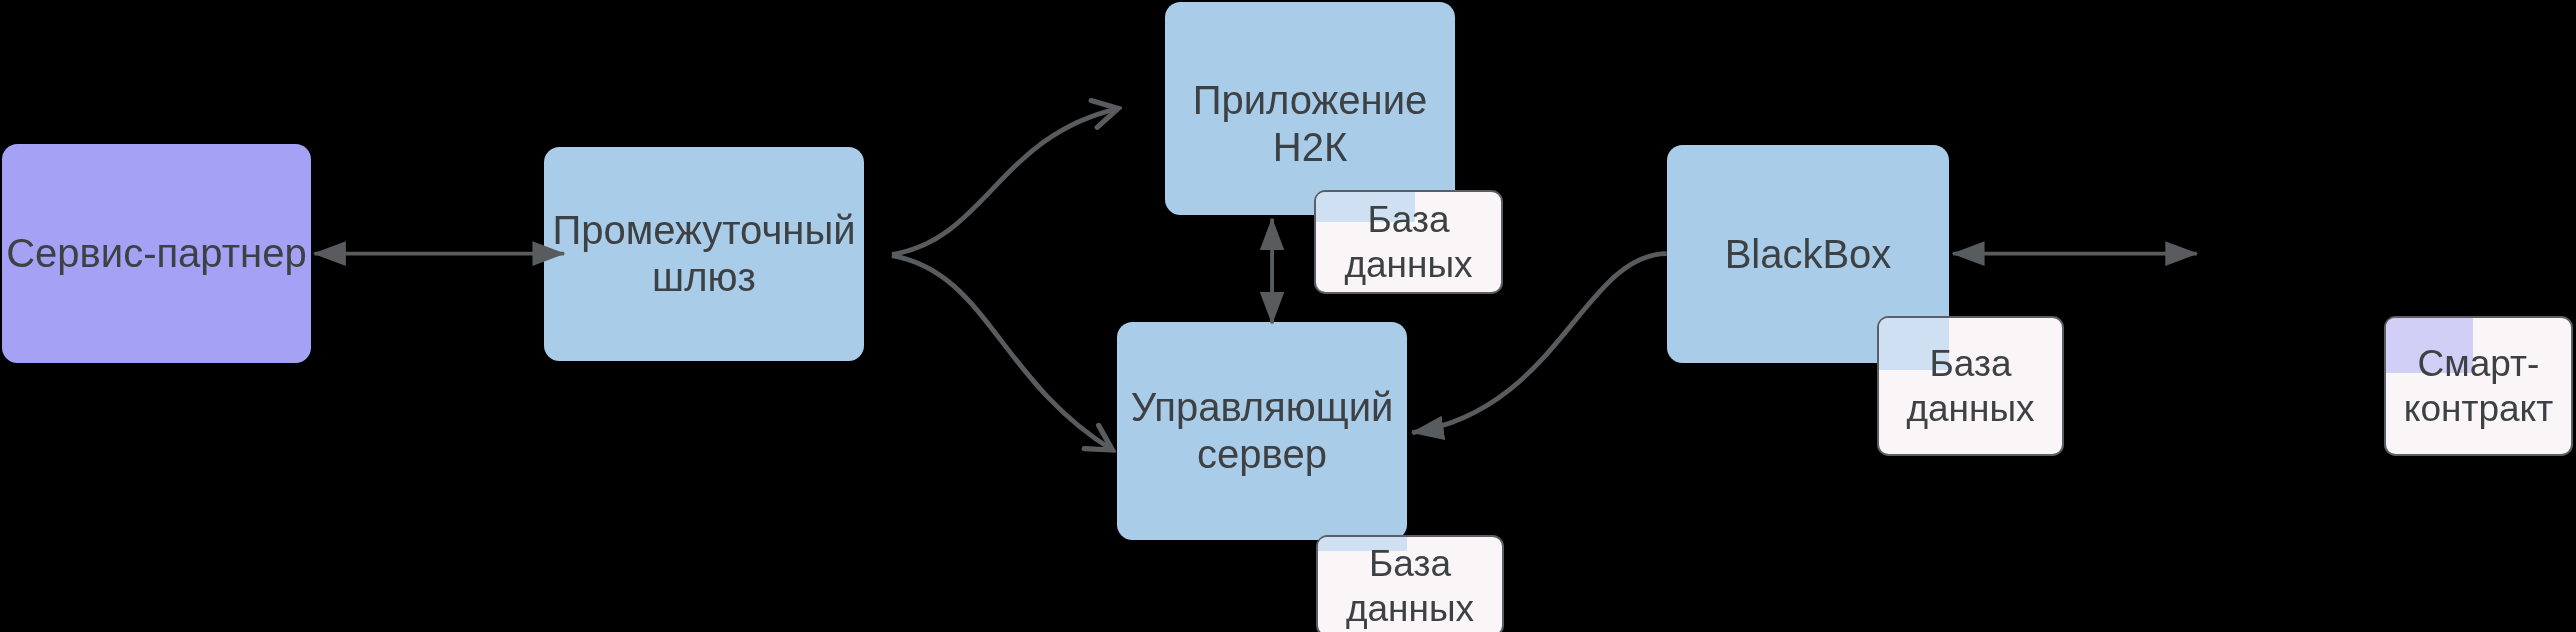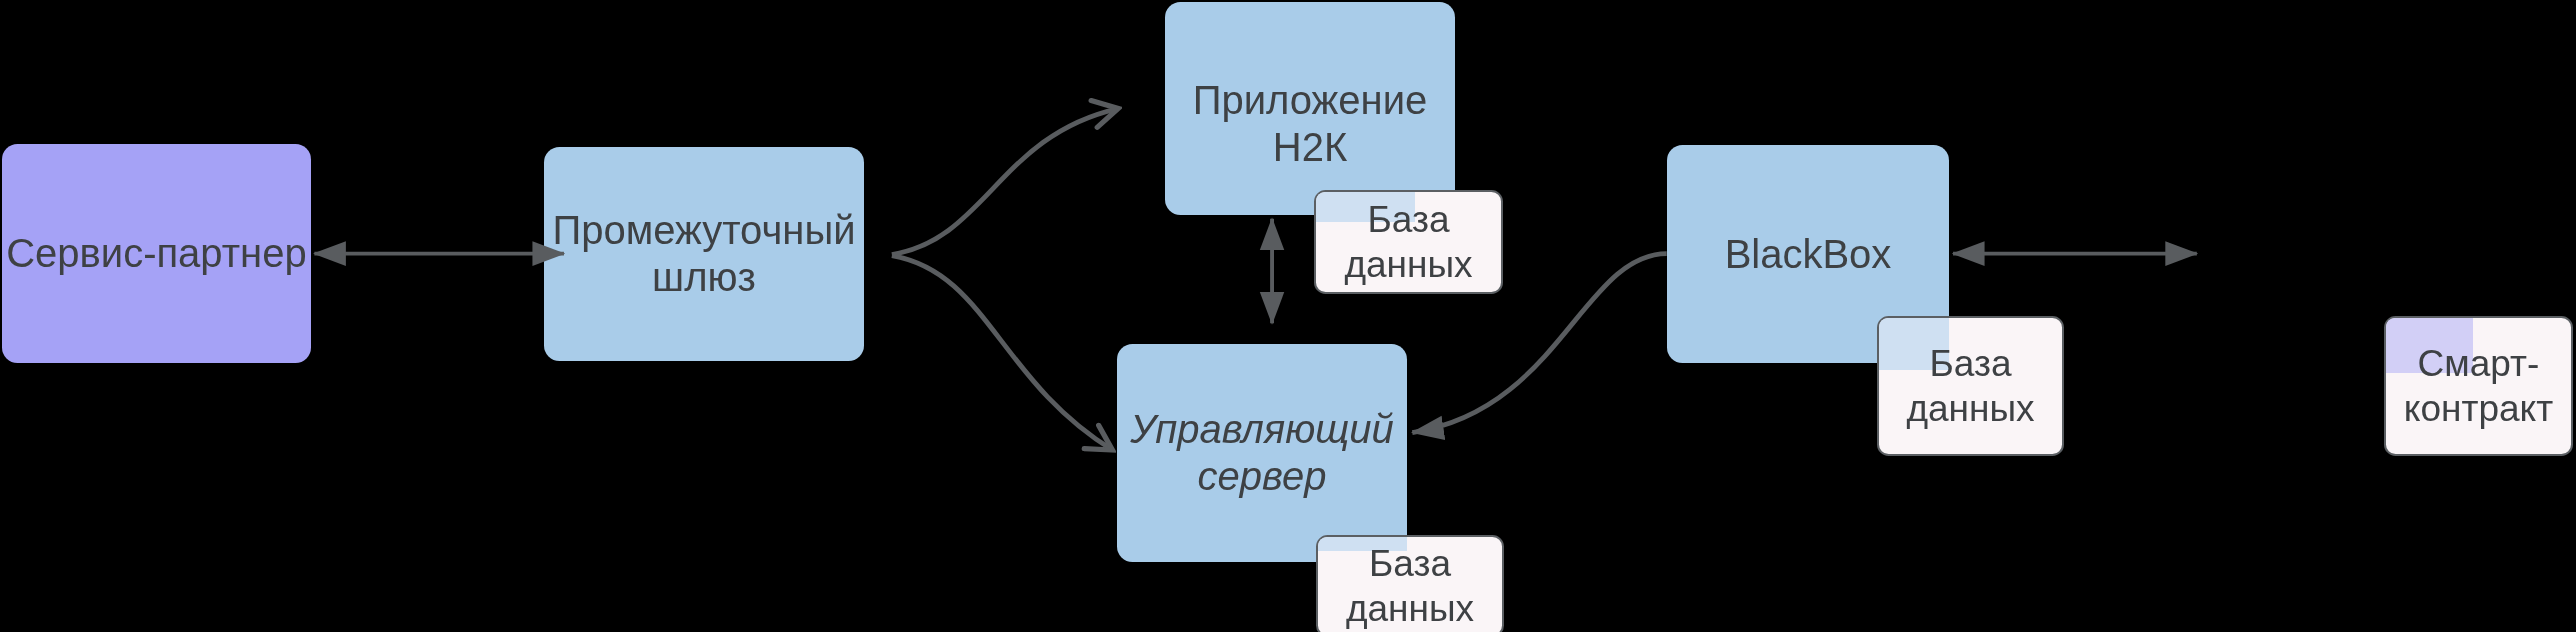--- a/index.html
+++ b/index.html
@@ -40,21 +40,21 @@
   </div>
 
   <div class="node blue" style="left:544px;top:147px;width:320px;height:214px;">
     <span class="lbl">Промежуточный шлюз</span>
   </div>
 
   <div class="node blue label-low" style="left:1125px;top:1.9px;width:290px;height:213px;margin-left:40px;">
     <span class="lbl">Приложение Н2К</span>
   </div>
 
-  <div class="node blue" style="left:1117px;top:344px;width:290px;height:218px;font-style:italic;">
+  <div class="node blue" style="left:1117px;top:322px;width:290px;height:218px;">
     <span class="lbl">Управляющий сервер</span>
   </div>
 
   <div class="node blue" style="left:1667px;top:145px;width:282px;height:218px;">
     <span class="lbl">BlackBox</span>
   </div>
 
 
   <svg class="edges" width="2576" height="633" viewBox="0 0 2663 654">
     <defs>

